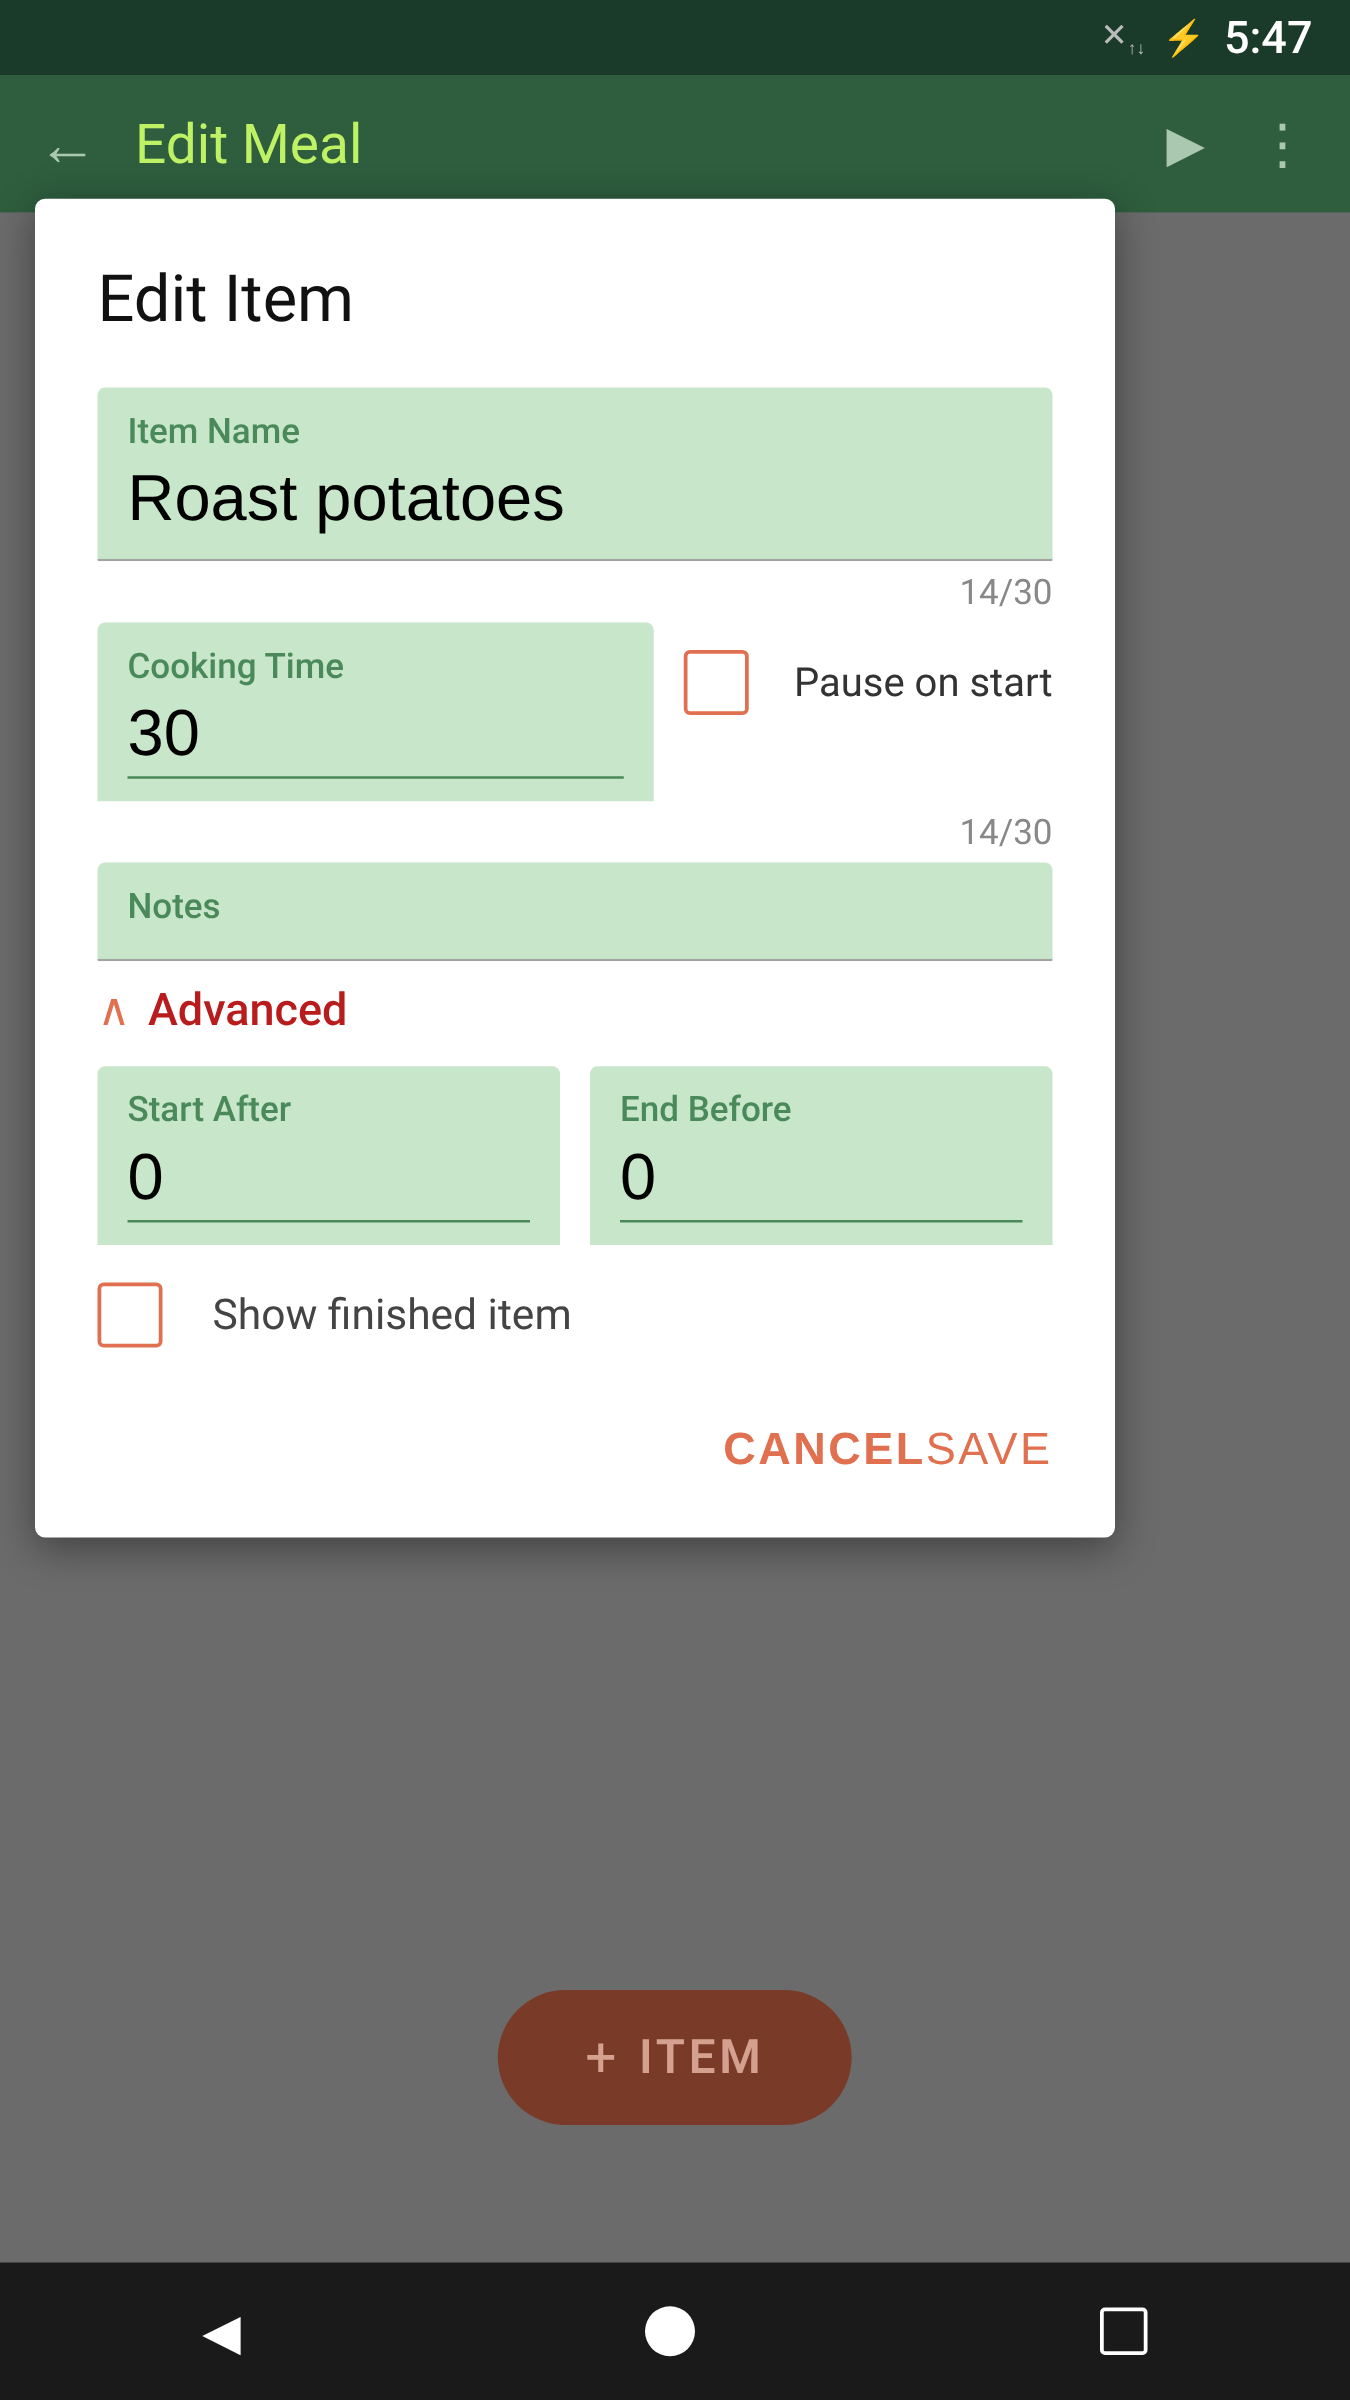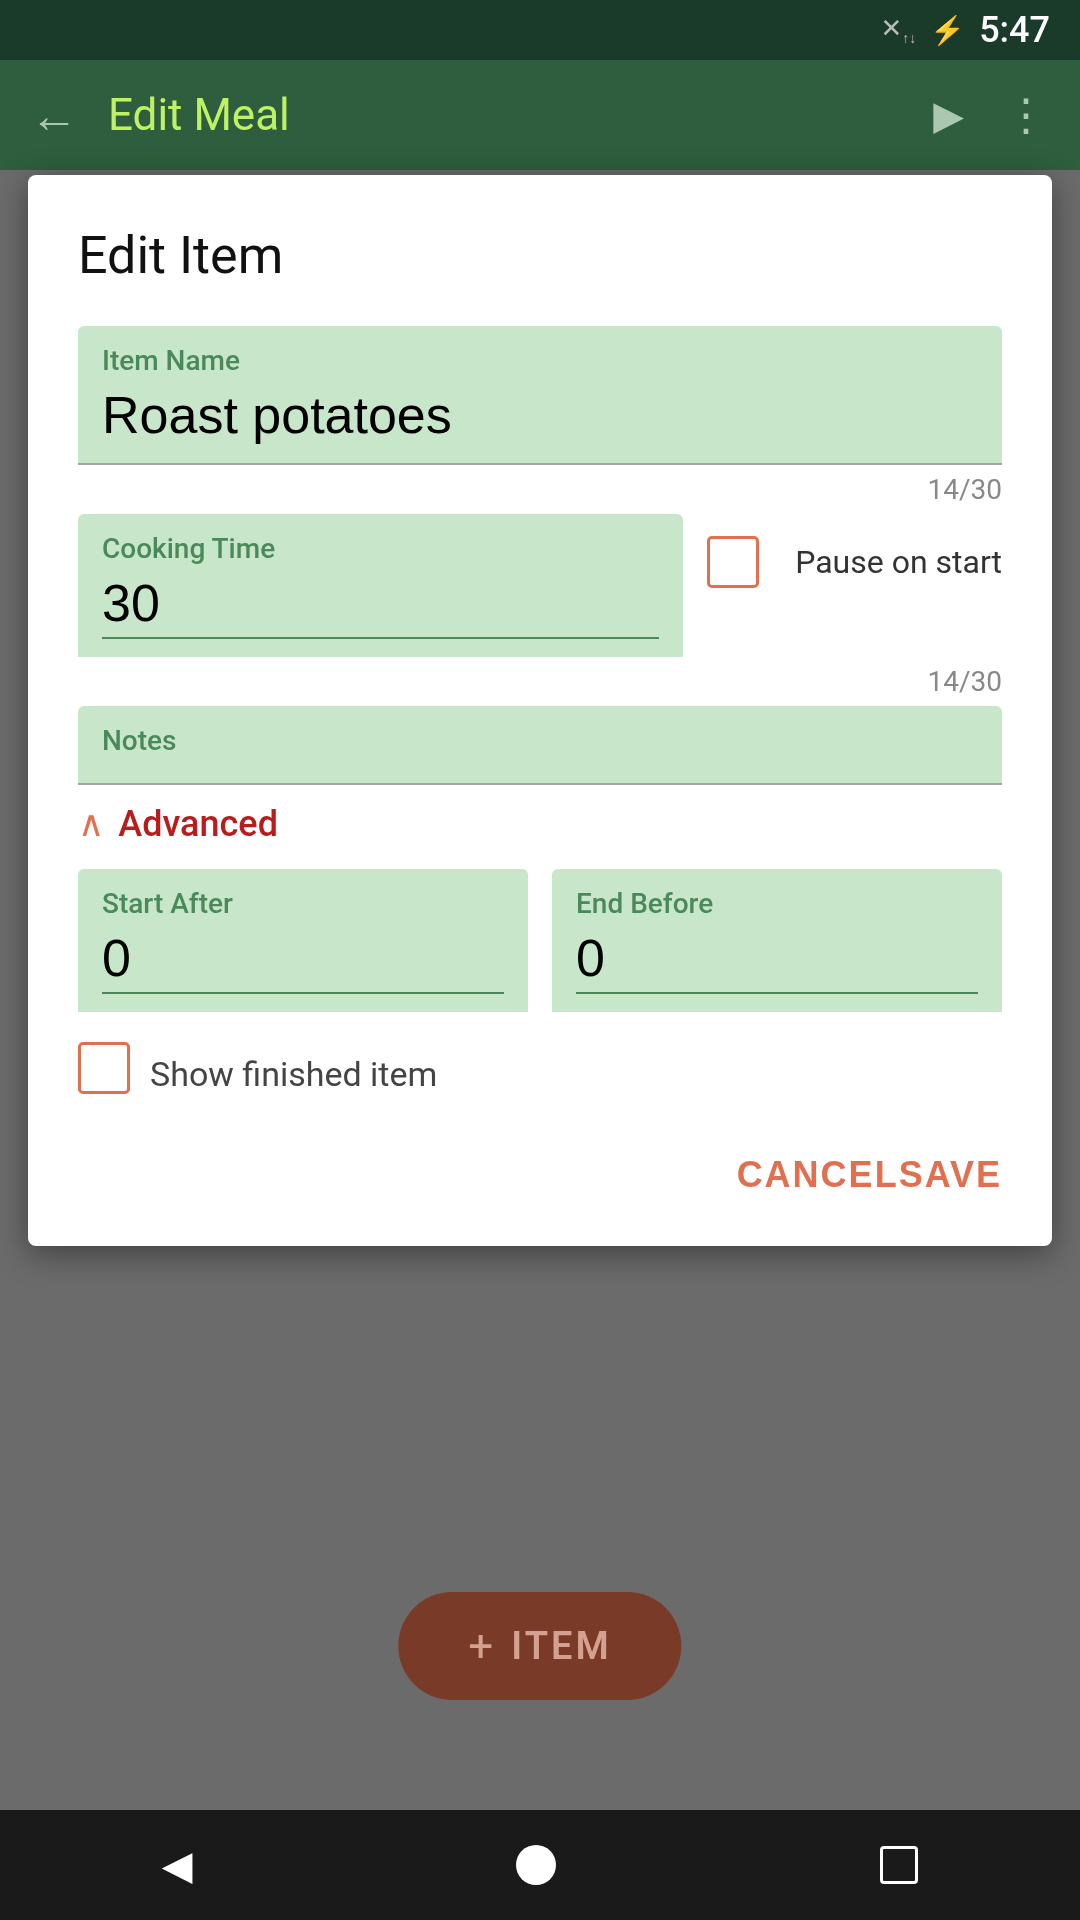--- a/index.html
+++ b/index.html
@@ -84,23 +84,23 @@
       top: 170px;
       left: 0;
       width: 1080px;
       height: 1750px;
       background: #6b6b6b;
     }
 
     
     .dialog {
       position: absolute;
-      top: 175px;
+      top: 159px;
       left: 28px;
-      width: 1024px;
+      width: 864px;
       background: #ffffff;
       border-radius: 8px;
       padding: 50px 50px 50px 50px;
       box-shadow: 0 8px 32px rgba(0,0,0,0.4);
     }
 
     .dialog-title {
       font-size: 52px;
       color: #111111;
       font-weight: 400;
@@ -215,22 +215,22 @@
     .time-field {
       flex: 1;
       background: #c8e6c9;
       border-radius: 6px 6px 0 0;
       padding: 18px 24px 18px 24px;
     }
 
     
     .show-finished-row {
       display: flex;
-      align-items: flex-end;
-      gap: 20px;
+      align-items: center;
+      gap: 40px;
       margin: 30px 0 50px 0;
     }
     .show-finished-label {
       color: #444;
       font-size: 34px;
     }
 
     
     .dialog-buttons {
       display: flex;
@@ -244,21 +244,21 @@
       font-weight: 700;
       background: none;
       border: none;
       cursor: pointer;
       letter-spacing: 2px;
       text-transform: uppercase;
     }
     .btn-save {
       color: #e07050;
       font-size: 36px;
-      font-weight: 700;
+      font-weight: 400;
       background: none;
       border: none;
       cursor: pointer;
       letter-spacing: 2px;
       text-transform: uppercase;
     }
 
     
     .fab {
       position: absolute;

